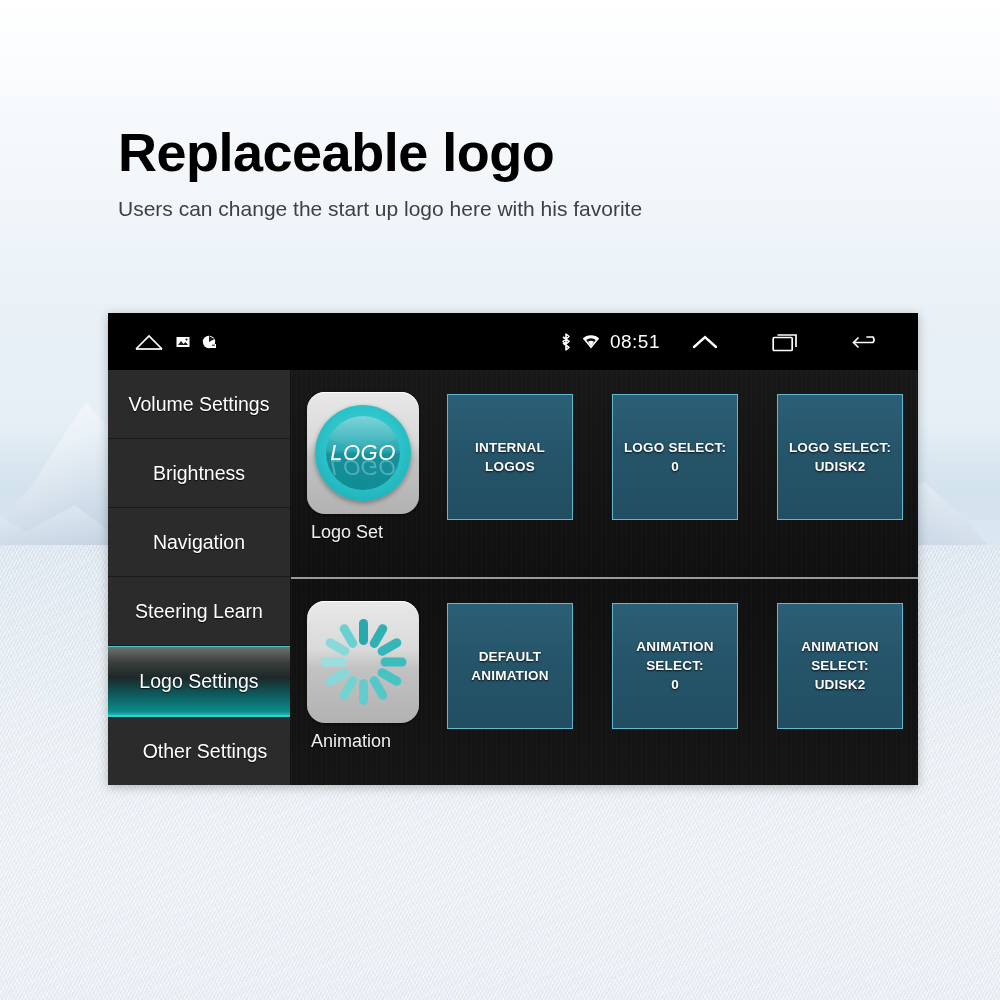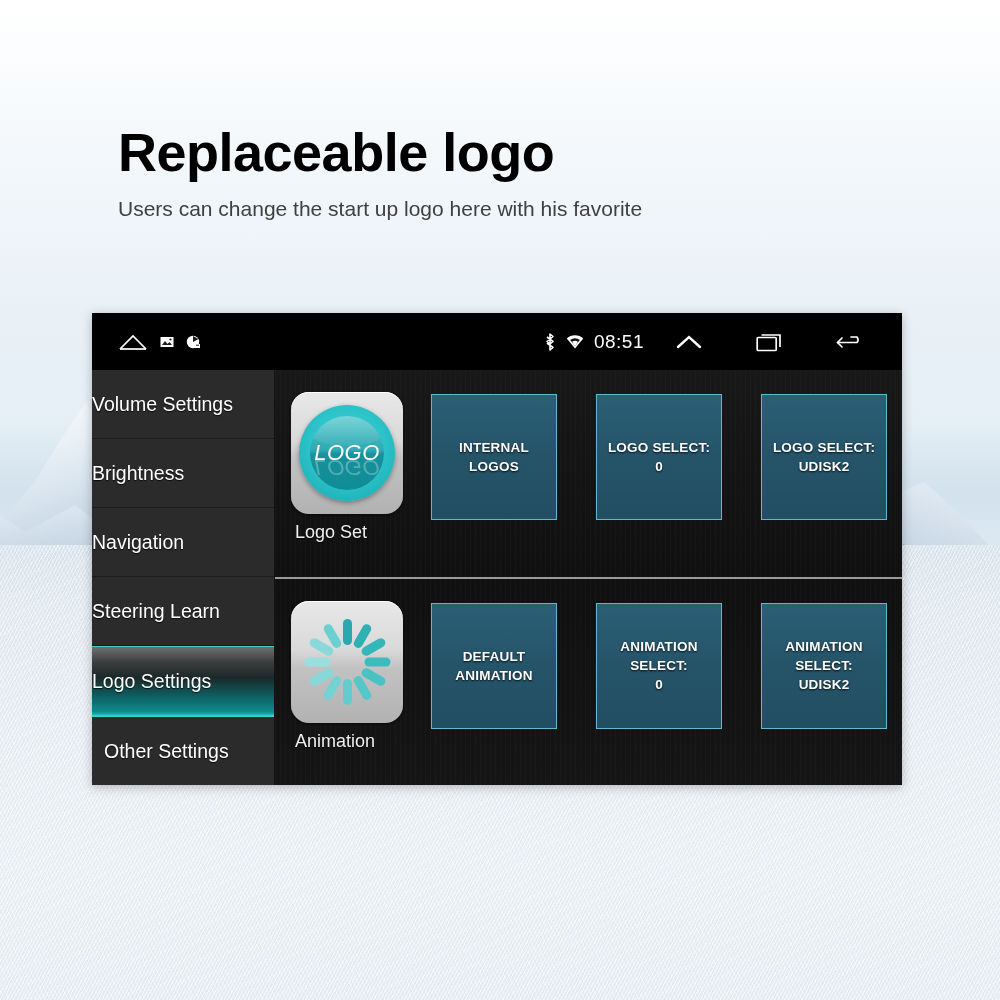--- a/index.html
+++ b/index.html
@@ -110,21 +110,21 @@
     font-size: 21px;
     font-weight: normal;
     color: #404040;
     line-height: 26px;
     white-space: nowrap;
   }
 
   
   #device {
     position: absolute;
-    left: 92px;
+    left: 108px;
     top: 313px;
     width: 810px;
     height: 472px;
     background: #0c0c0c;
     z-index: 6;
     overflow: hidden;
     box-shadow: 0 2px 10px rgba(0,0,0,.25);
   }
 
   
@@ -154,21 +154,21 @@
 
   
   #sidebar {
     width: 183px;
     background: #2b2b2b;
     border-right: 1px solid #121212;
     display:flex; flex-direction:column;
   }
   .side-item {
     flex: 1 1 0;
-    display:flex; align-items:center; justify-content:flex-start;
+    display:flex; align-items:center; justify-content:center;
     color:#ffffff;
     font-size: 19.5px;
     border-bottom: 1px solid #1b1b1b;
     background: #2b2b2b;
     text-shadow: 0 1px 1px rgba(0,0,0,.8);
     position: relative;
   }
   .side-item:last-child { border-bottom: none; padding-left: 12px; }
   .side-item.selected {
     background: linear-gradient(180deg,#6f7070 0%, #3d3e3e 22%, #1c2828 45%, #0d5e60 72%, #0e8c8c 95%, #19b6b3 100%);

